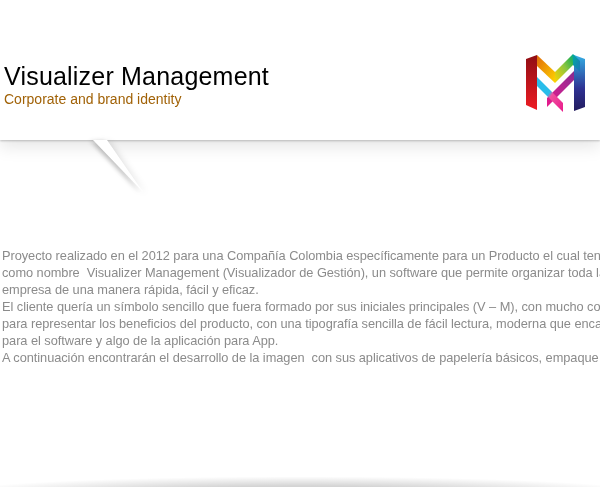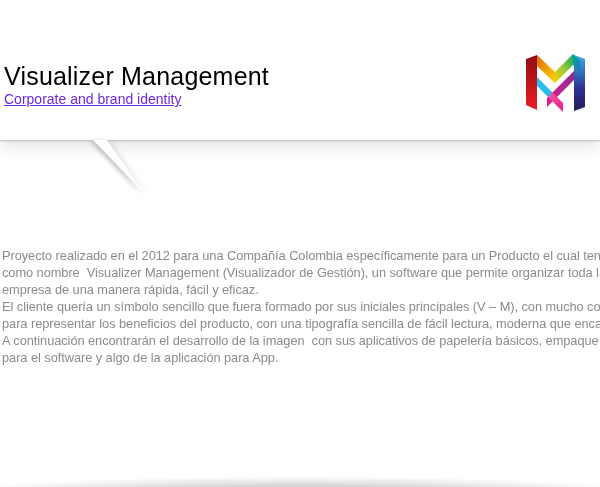--- a/index.html
+++ b/index.html
@@ -12,21 +12,21 @@
     position:absolute;left:0;top:0;width:600px;height:140px;background:#ffffff;
     box-shadow:0 1px 2px rgba(0,0,0,0.22), 0 7px 16px rgba(0,0,0,0.10);
     z-index:2;
   }
   .page-title{
     position:absolute;left:4px;top:62px;margin:0;
     font-size:25px;font-weight:400;letter-spacing:0.2px;color:#000000;line-height:28px;
   }
   .page-subtitle{
     position:absolute;left:4px;top:91px;margin:0;
-    font-size:14px;font-weight:400;color:#6d28d9;line-height:16px;text-decoration:underline;
+    font-size:14px;font-weight:400;color:#a16207;line-height:16px;
   }
   .logo-svg{position:absolute;left:524px;top:54px;width:64px;height:60px;}
   
   .tail-svg{
     position:absolute;left:85px;top:140px;width:70px;height:60px;z-index:3;
     filter:drop-shadow(-3px 1px 2px rgba(0,0,0,0.20)) drop-shadow(3px 2px 3px rgba(0,0,0,0.12));
   }
   
   .description{
     position:absolute;left:2px;top:247px;width:597px;z-index:1;
@@ -102,18 +102,18 @@
   <svg class="tail-svg" viewBox="0 0 70 60" xmlns="http://www.w3.org/2000/svg">
     <polygon points="8,0 22,0 58,52" fill="#ffffff"></polygon>
   </svg>
 
   <main class="description">
     <div class="text-line">Proyecto realizado en el 2012 para una Compañía Colombia específicamente para un Producto el cual tenía</div>
     <div class="text-line">como nombre  Visualizer Management (Visualizador de Gestión), un software que permite organizar toda la</div>
     <div class="text-line">empresa de una manera rápida, fácil y eficaz.</div>
     <div class="text-line">El cliente quería un símbolo sencillo que fuera formado por sus iniciales principales (V – M), con mucho color</div>
     <div class="text-line">para representar los beneficios del producto, con una tipografía sencilla de fácil lectura, moderna que enca-</div>
+    <div class="text-line">para el software y algo de la aplicación para App.</div>
     <div class="text-line">A continuación encontrarán el desarrollo de la imagen  con sus aplicativos de papelería básicos, empaque</div>
-    <div class="text-line">para el software y algo de la aplicación para App.</div>
   </main>
 
   <div class="bottom-shadow"></div>
 </div>
 
 </body></html>

